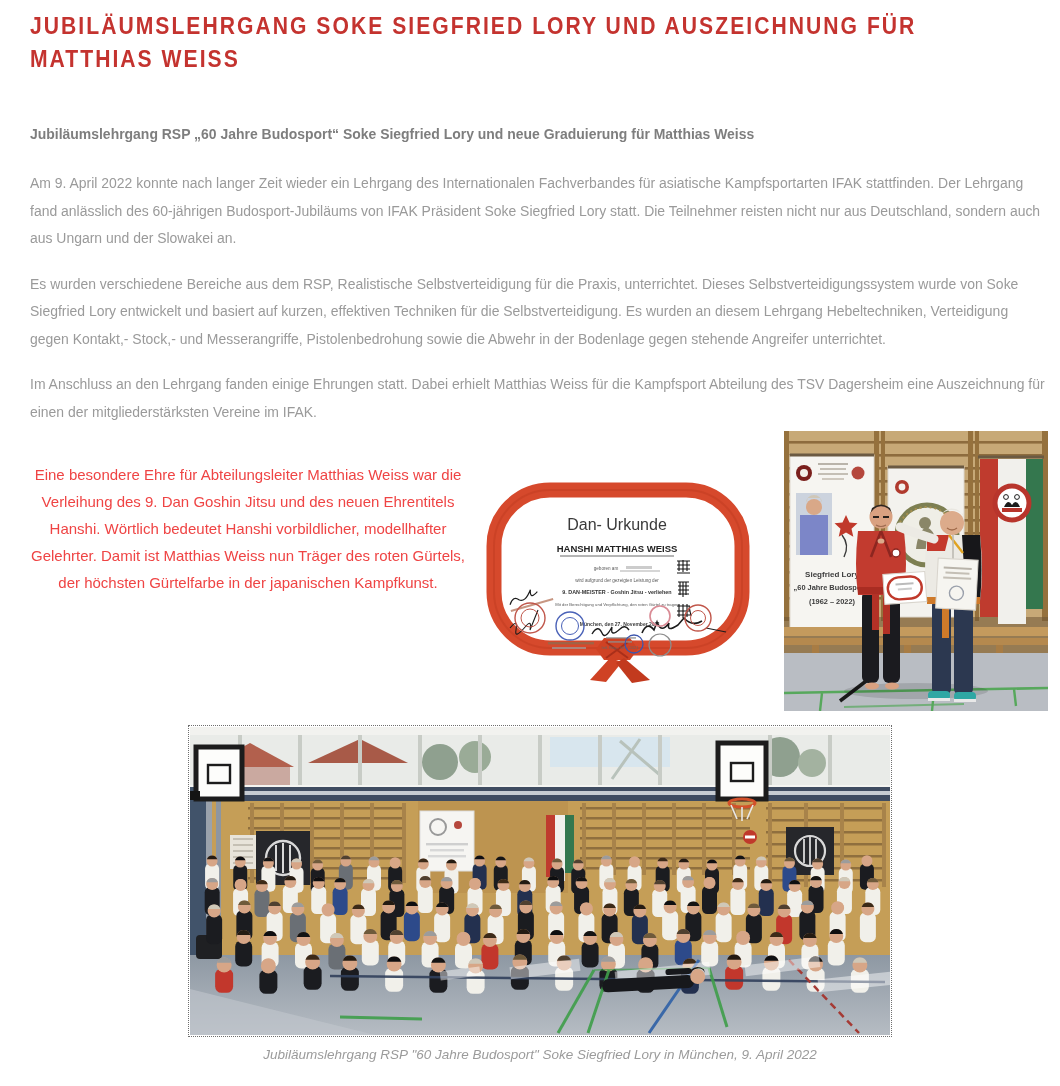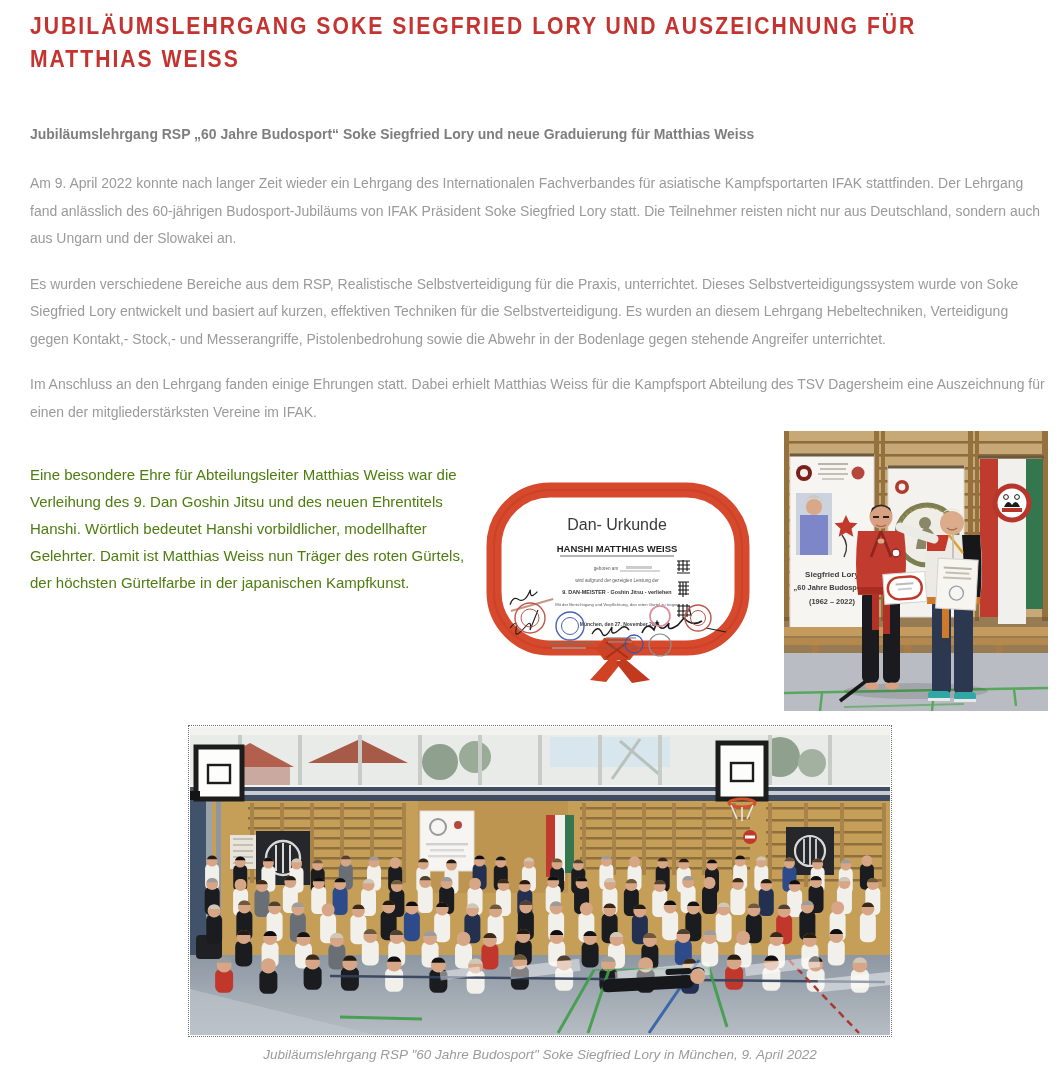--- a/index.html
+++ b/index.html
@@ -9,21 +9,21 @@
     margin:0;padding-top:9px;color:#c4332f;font-size:24px;font-weight:800;
     letter-spacing:2.3px;line-height:33px;text-transform:uppercase;
     width:113.6%;transform:scaleX(.88);transform-origin:0 0;
   }
   .cond{width:111.1%;transform:scaleX(.9);transform-origin:0 0;}
   .subheading{margin:50px 0 0;font-size:15.5px;font-weight:bold;color:#7e7e7e;}
   p.body-par{font-size:15.5px;line-height:27.5px;color:#9a9a9a;margin:18px 0 0;}
   p.first-par{margin-top:26px;}
   .media-row{display:flex;align-items:flex-start;margin-top:6px;}
   .side-col{flex:0 0 436px;padding-top:30px;}
-  .side-col p{font-size:15px;line-height:27px;color:#4d7c0f;margin:0;}
+  .side-col p{font-size:15px;line-height:27px;color:#ef4444;margin:0;text-align:center;}
   .cert-wrap{flex:0 0 300px;margin-left:8px;margin-top:45px;text-decoration:underline;}
   .photo-wrap{flex:0 0 264px;margin-left:10px;margin-top:0;}
   figure{margin:0;}
   .group-wrap{margin:14px 0 0 158px;width:704px;}
   .group-frame{background:#fff;padding:1px;border:1px dotted #6e6e6e;}
   .caption{margin:10px 0 0 158px;width:704px;text-align:center;
     font-style:italic;font-size:13.5px;color:#9b9b9b;}
   svg{display:block;}
   .tinytext{font-size:4.6px;fill:#5a5a5a;}
 </style>

